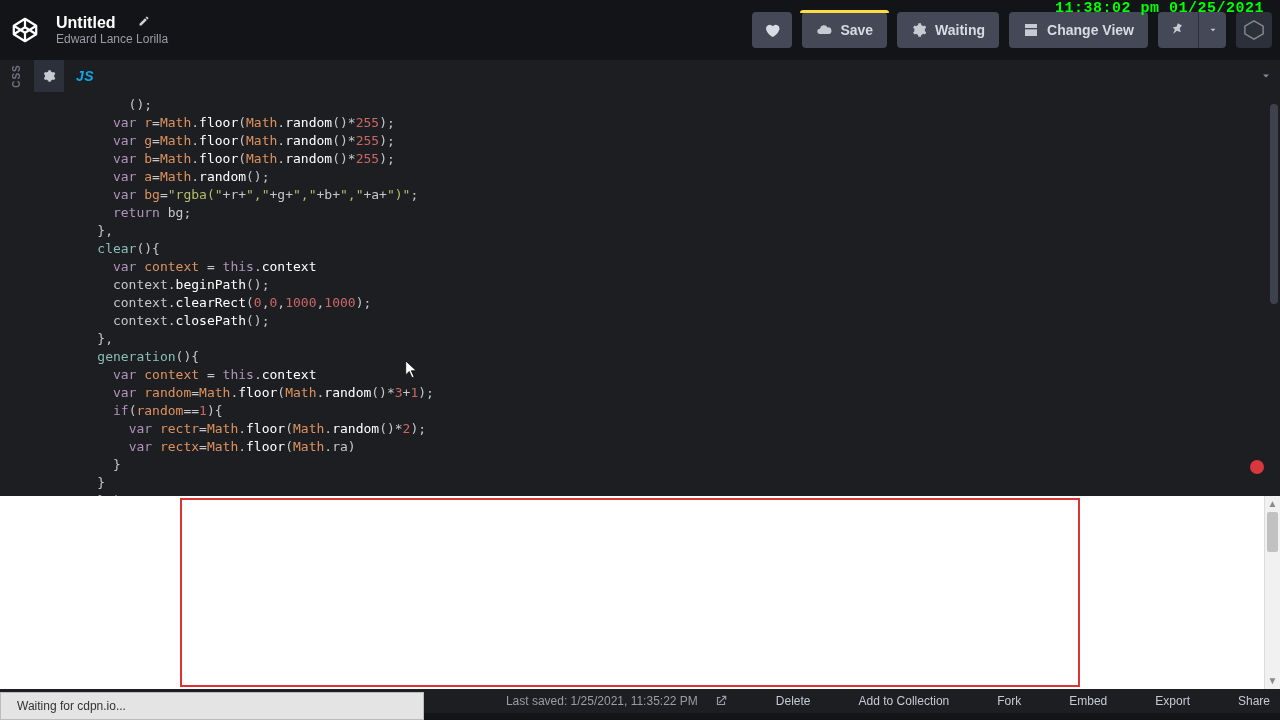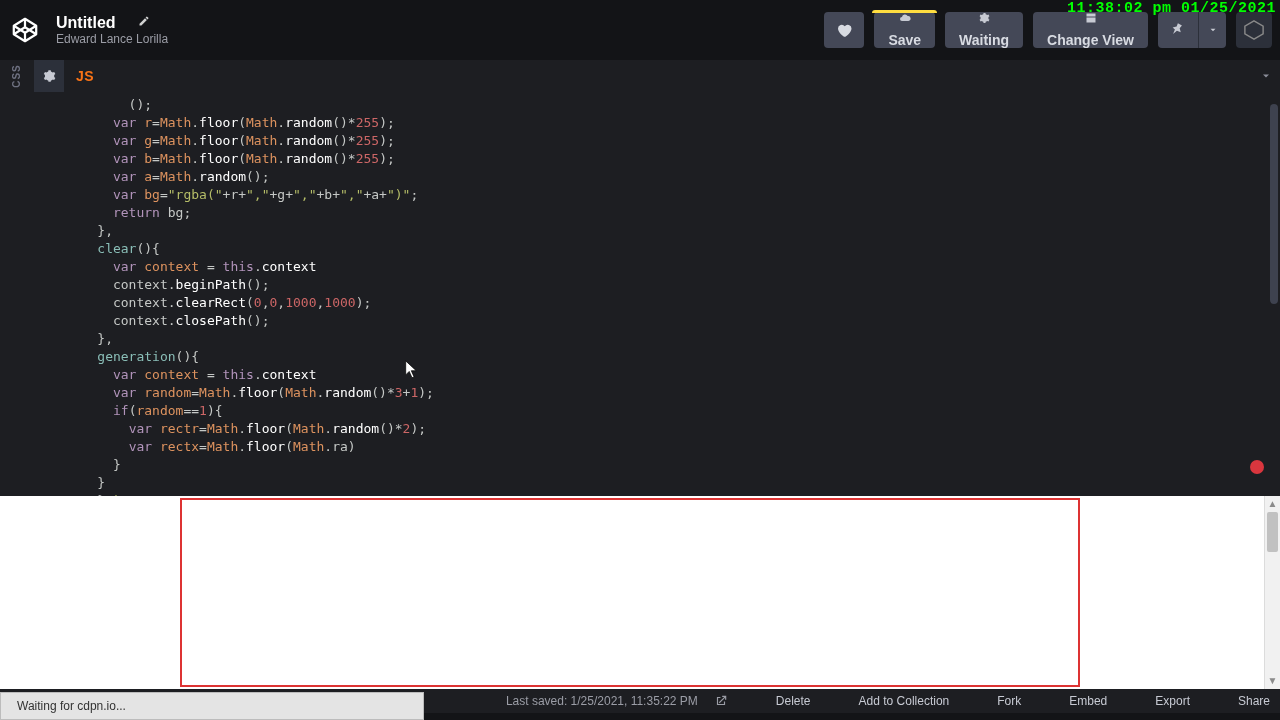--- a/index.html
+++ b/index.html
@@ -18,34 +18,33 @@
 .title-block { flex: 0 0 auto; display: flex; flex-direction: column; line-height: 1.2; }
 .pen-title { color: #fff; font-size: 16px; font-weight: 700; display: flex; align-items: center; gap: 22px; }
 .pen-title .pencil { font-size: 12px; opacity: .8; }
 .pen-author { color: #9b9da6; font-size: 12px; }
 .spacer { flex: 1; }
 .btn {
   background: #444857; color: #d8dbe2; border: none; height: 36px;
   border-radius: 4px; padding: 0 14px; display: inline-flex; align-items: center;
   gap: 8px; font-size: 14px; cursor: pointer; font-weight: 600;
   position: relative;
-  flex-direction: column;
 }
 .btn.icon-only { padding: 0; width: 40px; justify-content: center; }
 .btn.save { background: #444857; }
 .save-indicator {
   position: absolute; top: -2px; left: -2px; right: -2px; height: 3px;
   background: #ffdd40; border-radius: 3px 3px 0 0;
 }
 .btn-group { display: flex; gap: 0; }
 .btn-group .btn { border-radius: 0; }
 .btn-group .btn:first-child { border-radius: 4px 0 0 4px; }
 .btn-group .btn:last-child { border-radius: 0 4px 4px 0; border-left: 1px solid #2c303a; }
 .timestamp {
-  position: absolute; right: 4px; top: 0; font-weight: 700;
+  position: absolute; right: 16px; top: 0; font-weight: 700;
   color: #00ff00; font-size: 15px; font-family: "Courier New", monospace;
   letter-spacing: .5px; z-index: 30;
 }
 .avatar {
   width: 36px; height: 36px; border-radius: 4px; background: #2c303a;
   display: flex; align-items: center; justify-content: center; overflow: hidden;
 }
 .avatar svg { width: 24px; height: 24px; }
 
 
@@ -57,21 +56,21 @@
   display: flex; flex-direction: column; justify-content: center; align-items: center;
   color: #6e7181; font-size: 10px; font-weight: 700; letter-spacing: 1px;
 }
 .side-labels span { transform: rotate(-90deg); white-space: nowrap; line-height: 1; }
 .tab-gear {
   width: 30px; margin-left: 34px; display: flex; align-items: center; justify-content: center;
   background: #2c303a; cursor: pointer;
 }
 .tab-js {
   display: flex; align-items: center; padding: 0 12px;
-  color: #f97316; font-weight: 700; font-size: 14px; letter-spacing: .5px;
+  color: #0ea5e9; font-weight: 700; font-size: 14px; letter-spacing: .5px; font-style: italic;
 }
 .tab-right {
   margin-left: auto; width: 28px; display: flex; align-items: center; justify-content: center;
   cursor: pointer; color: #7a7d89;
 }
 
 
 .editor-wrap {
   display: flex; height: 404px; background: #1d1e22; position: relative;
   font-family: "Consolas", "Menlo", "Monaco", monospace; font-size: 13px;

